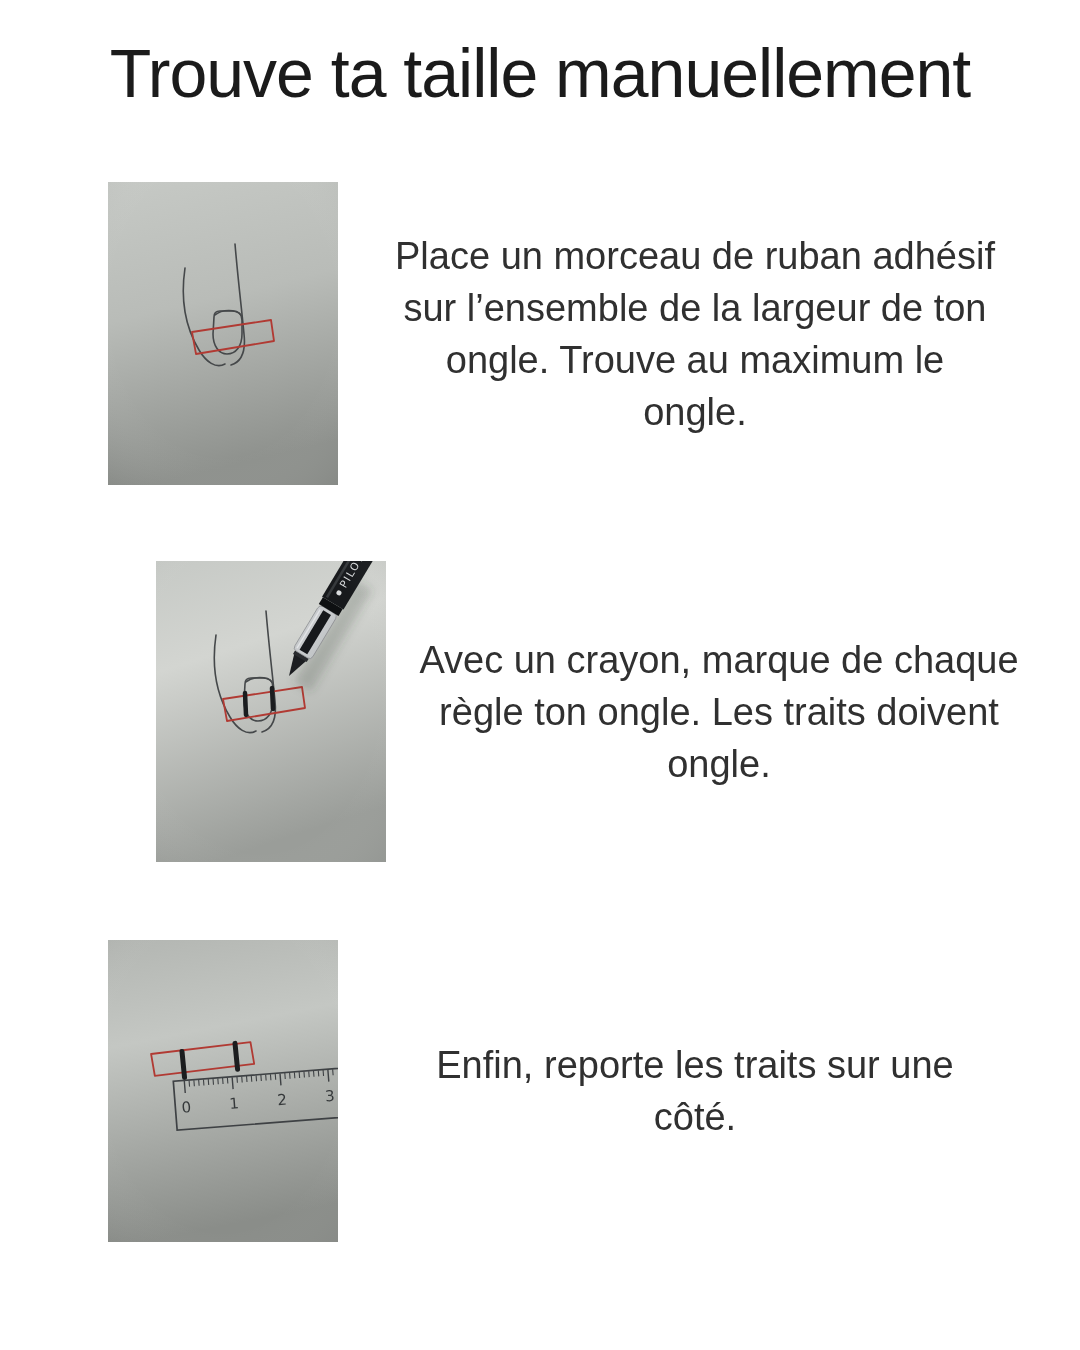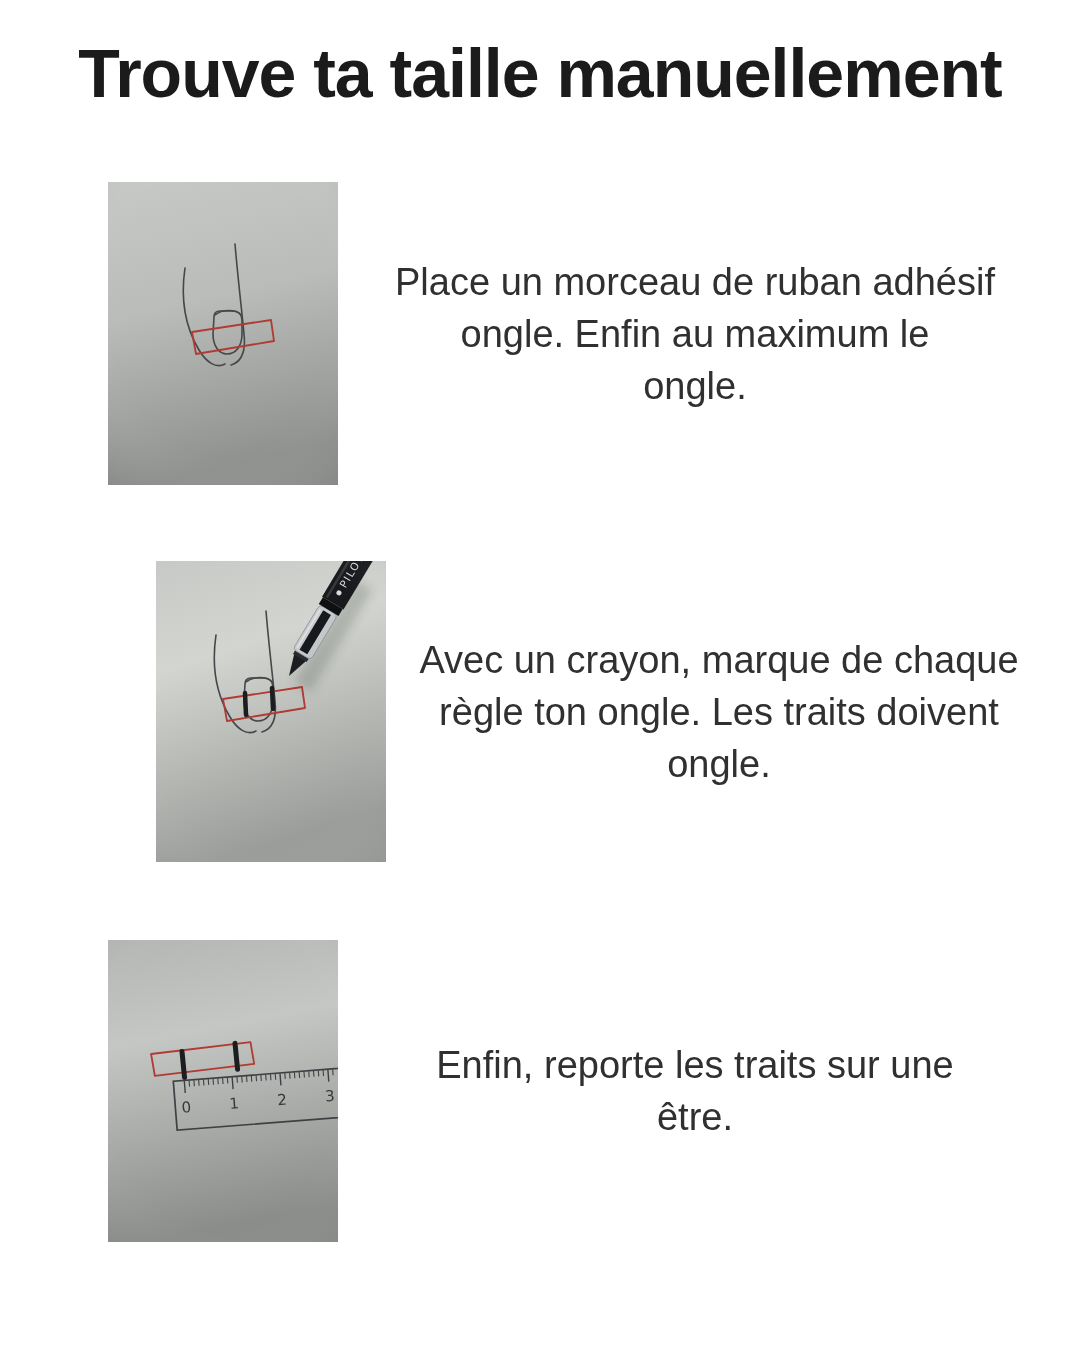--- a/index.html
+++ b/index.html
@@ -6,21 +6,21 @@
     margin: 0; padding: 0;
     width: 1080px; height: 1350px;
     background: #ffffff;
     font-family: "Liberation Sans", sans-serif;
     overflow: hidden;
   }
   h1.page-title {
     margin: 34px 0 0 0;
     text-align: center;
     font-size: 68px;
-    font-weight: 700;
+    font-weight: 400;
     letter-spacing: -1px;
     line-height: 1.15;
     color: #1b1b1b;
   }
   .row { display: flex; }
   .row-1 { margin-top: 70px; }
   .row-2 { margin-top: 76px; padding-left: 48px; }
   .row-3 { margin-top: 78px; justify-content: flex-end; }
   figure.photo {
     margin: 0 0 0 108px;
@@ -71,21 +71,22 @@
         <path d="M106 135 L105 152 C105 164 111 172 119 172 C128 172 134 164 134 152 L134 138 C134 132 130 129 124 129 L112 129 C108 129 106 131 106 135 Z"></path>
         <path d="M107 133 C114 127 128 127 133 133"></path>
       </g>
       <polygon points="84,150 163,138 166,159 88,172" fill="none" stroke-width="1.8" stroke-linejoin="round" stroke="#b13a33"></polygon>
       <rect width="230" height="303" fill="url(#v1)"></rect>
     </svg>
   </figure>
   <div class="step-text">
     <div class="lines">
       <div>Place un morceau de ruban adhésif</div>
-      <div>ongle. Enfin au maximum le</div>
+      <div>sur l’ensemble de la largeur de ton</div>
+      <div>ongle. Trouve au maximum le</div>
       <div>ongle.</div>
     </div>
   </div>
 </section>
 
 <section class="row row-2">
   <figure class="photo" role="img" aria-label="Un stylo noir trace un trait de chaque côté de l’ongle dessiné, sur le ruban adhésif rouge">
     <svg width="230" height="301" viewBox="0 0 230 301">
       <defs>
         <linearGradient id="p2" x1="0" y1="0" x2="0.25" y2="1">
@@ -168,16 +169,16 @@
           <text x="173" y="173">2</text>
           <text x="221" y="173">3</text>
         </g>
       </g>
       <rect width="230" height="302" fill="url(#v3)"></rect>
     </svg>
   </figure>
   <div class="step-text">
     <div class="lines">
       <div>Enfin, reporte les traits sur une</div>
-      <div>être.</div>
+      <div>côté.</div>
     </div>
   </div>
 </section>
 
 </body></html>

